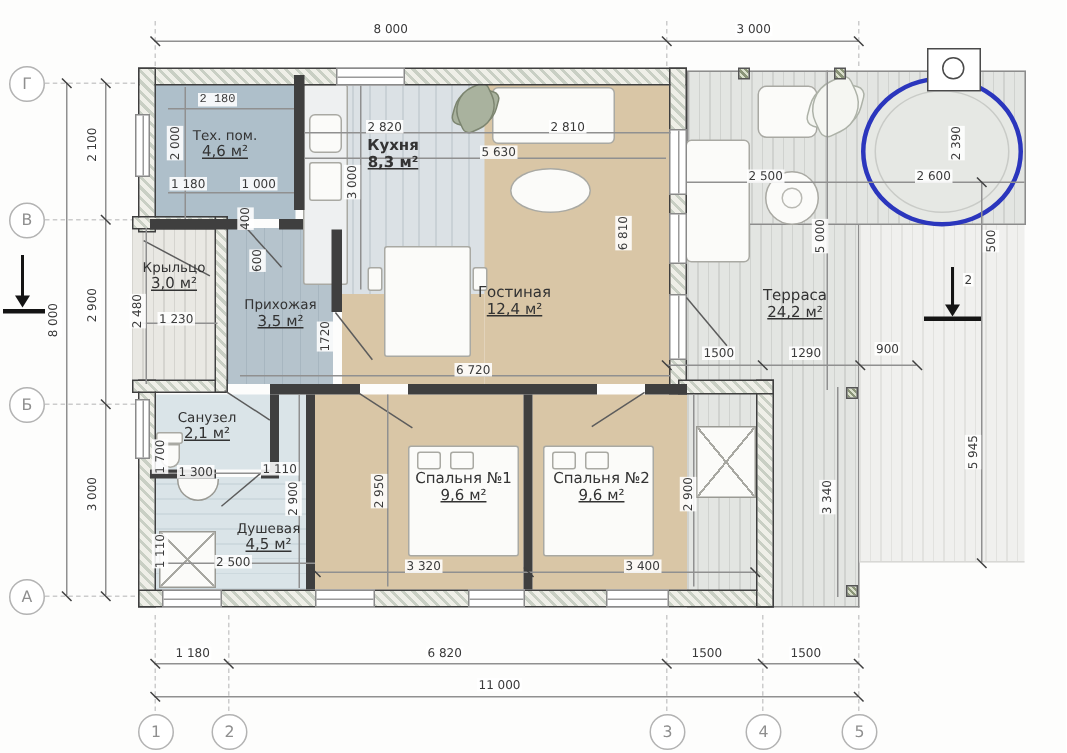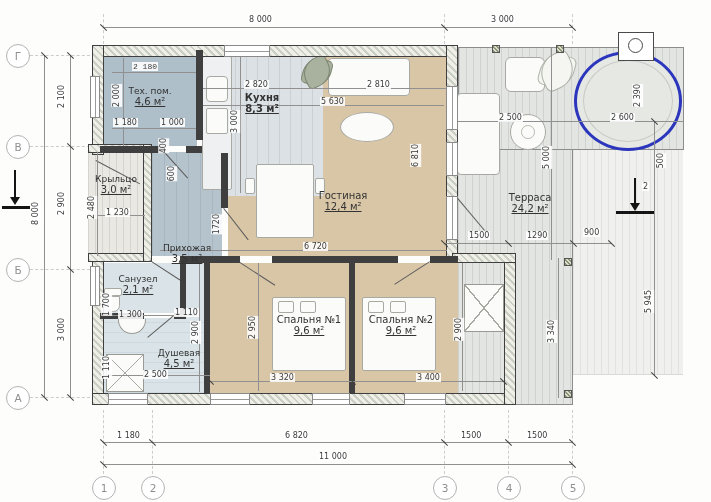--- a/index.html
+++ b/index.html
@@ -208,21 +208,21 @@
     <span class="ar">8,3 м²</span>
     </div>
   <div class="rl" style="left:298px;top:190px;width:90px;">
     <span class="nm">Гостиная</span>
     <span class="ar">12,4 м²</span>
     </div>
   <div class="rl small" style="left:90px;top:174px;width:52px;">
     <span class="nm">Крыльцо</span>
     <span class="ar">3,0 м²</span>
     </div>
-  <div class="rl small" style="left:154px;top:199px;width:66px;margin-top:44px;">
+  <div class="rl small" style="left:154px;top:199px;width:66px;">
     <span class="nm">Прихожая</span>
     <span class="ar">3,5 м²</span>
     </div>
   <div class="rl small" style="left:108px;top:274px;width:60px;">
     <span class="nm">Санузел</span>
     <span class="ar">2,1 м²</span>
     </div>
   <div class="rl small" style="left:148px;top:348px;width:62px;">
     <span class="nm">Душевая</span>
     <span class="ar">4,5 м²</span>

